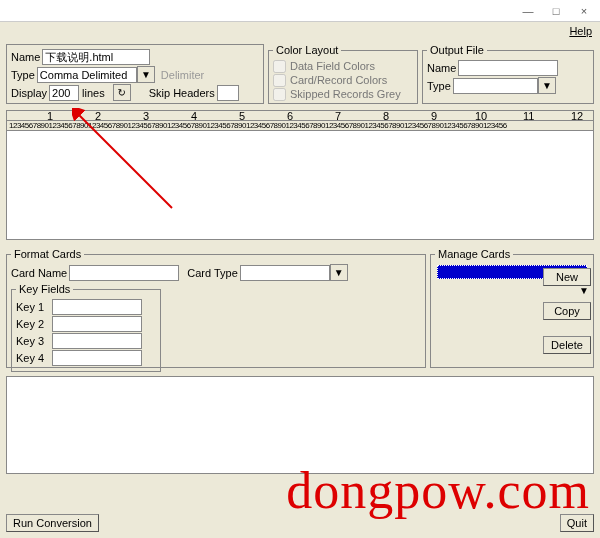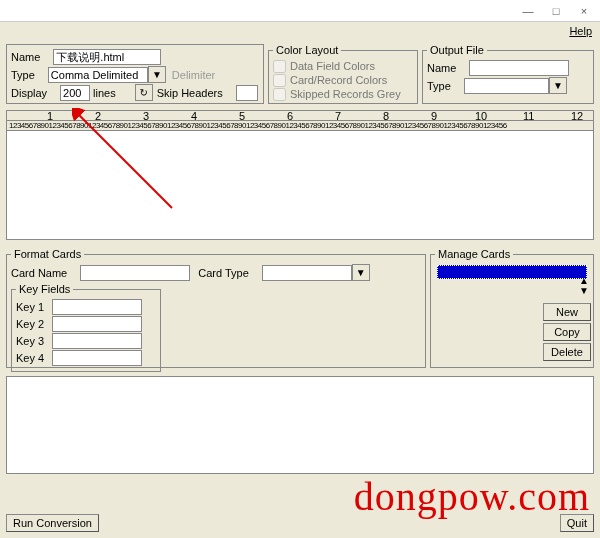--- a/index.html
+++ b/index.html
@@ -4,45 +4,45 @@
 <style>
 *{box-sizing:border-box;margin:0;padding:0;font-family:"MS Sans Serif",Tahoma,sans-serif;font-size:11px}
 body{background:#ece9d8;width:600px;height:538px;overflow:hidden;position:relative}
 .titlebar{height:22px;background:#fff;border-bottom:1px solid #ccc;display:flex;justify-content:flex-end;align-items:center;padding-right:2px}
 .win-btn{width:28px;height:18px;display:flex;align-items:center;justify-content:center;color:#555;cursor:pointer}
 .menubar{height:18px;display:flex;justify-content:flex-end;padding-right:8px;align-items:center;background:#ece9d8}
 .menubar span{text-decoration:underline;color:#000;cursor:pointer}
 fieldset{border:1px solid #888;padding:3px 4px 4px;position:relative;margin:0}
 fieldset>legend{padding:0 3px;background:#ece9d8;color:#000}
 .row{display:flex;align-items:center;margin:1px 0}
-.lbl{padding-right:13px;white-space:nowrap}
+.lbl{padding-right:2px;white-space:nowrap}
 input[type=text]{border:1px solid #888;background:#fff;height:16px;padding:0 2px;font-size:11px}
 .btn{border:1px solid #888;border-right-color:#555;border-bottom-color:#555;background:#ece9d8;padding:2px 6px;cursor:pointer;font-size:11px}
 .chk{display:flex;align-items:flex-start;color:#777;margin:1px 0}
 .chk input{margin-right:4px}
 .top-area{position:absolute;top:44px;left:6px;right:6px;height:60px;display:flex;gap:4px}
 .grp-input{flex:0 0 258px}
 .grp-color{flex:0 0 150px}
 .grp-output{flex:1}
 .ruler-area{position:absolute;top:110px;left:6px;right:6px;height:130px;border:1px solid #888;background:#fff;overflow:hidden}
 .ruler-marks{height:10px;background:#ece9d8;border-bottom:1px solid #888;position:relative;font-size:9px;color:#000}
 .ruler-marks span{position:absolute;top:-1px}
 .ruler-nums{height:10px;background:#ece9d8;border-bottom:1px solid #888;font-size:8px;letter-spacing:-0.5px;white-space:nowrap;overflow:hidden;padding-left:2px}
 .middle-area{position:absolute;top:248px;left:6px;right:6px;height:120px;display:flex;gap:4px}
 .format-cards{flex:0 0 420px}
 .manage-cards{flex:1;position:relative}
 .df-head{display:flex;font-weight:normal}
 .bluebar{background:#0000cc;height:14px;border:1px dotted #fff;margin:2px 2px 0}
-.side-btns{position:absolute;right:2px;bottom:6px;display:flex;flex-direction:column;gap:2px}
+.side-btns{position:absolute;right:2px;bottom:13px;display:flex;flex-direction:column;gap:16px}
 .side-btns .btn{width:48px;text-align:center;padding:2px 0}
 .arrows{position:absolute;right:4px;top:16px;display:flex;flex-direction:column}
 .arrows span{font-size:10px;line-height:10px;cursor:pointer}
 .preview-area{position:absolute;top:376px;left:6px;right:6px;height:98px;border:1px solid #888;background:#fff}
 .bottom-bar{position:absolute;bottom:6px;left:6px;right:6px;display:flex;justify-content:space-between;align-items:center}
-.watermark{position:absolute;right:10px;bottom:18px;font-size:40px;color:#d00;font-family:serif;pointer-events:none;letter-spacing:1px}
+.watermark{position:absolute;right:10px;bottom:18px;font-size:52px;color:#d00;font-family:serif;pointer-events:none;letter-spacing:1px}
 .arrow-annot{position:absolute;top:108px;left:72px;pointer-events:none}
 .dis{color:#999}
 .icon-btn{width:18px;height:17px;border:1px solid #888;background:#ece9d8;display:inline-flex;align-items:center;justify-content:center;cursor:pointer;font-size:10px}
 </style>
 </head>
 <body>
 
 <div class="titlebar">
   <div class="win-btn">—</div>
   <div class="win-btn">□</div>
@@ -63,21 +63,21 @@
       <span class="lbl">Type</span>
       <input type="text" style="width: 100px;" value="Comma Delimited">
       <span class="icon-btn">▼</span>
       <span class="lbl dis" style="margin-left:6px">Delimiter</span>
     </div>
     <div class="row">
       <span class="lbl">Display</span>
       <input type="text" style="width: 30px;" value="200">
       <span class="lbl" style="margin-left:3px">lines</span>
       <span class="icon-btn" style="margin-left:6px">↻</span>
-      <span class="lbl" style="margin-left:4px">Skip Headers</span>
+      <span class="lbl" style="margin-left:18px">Skip Headers</span>
       <input type="text" style="width: 22px;">
     </div>
   </fieldset>
 
   <fieldset class="grp-color">
     <legend>Color Layout</legend>
     <label class="chk">
         <input type="checkbox" disabled="" style="">
         <span>Data Field Colors</span>
       </label>

